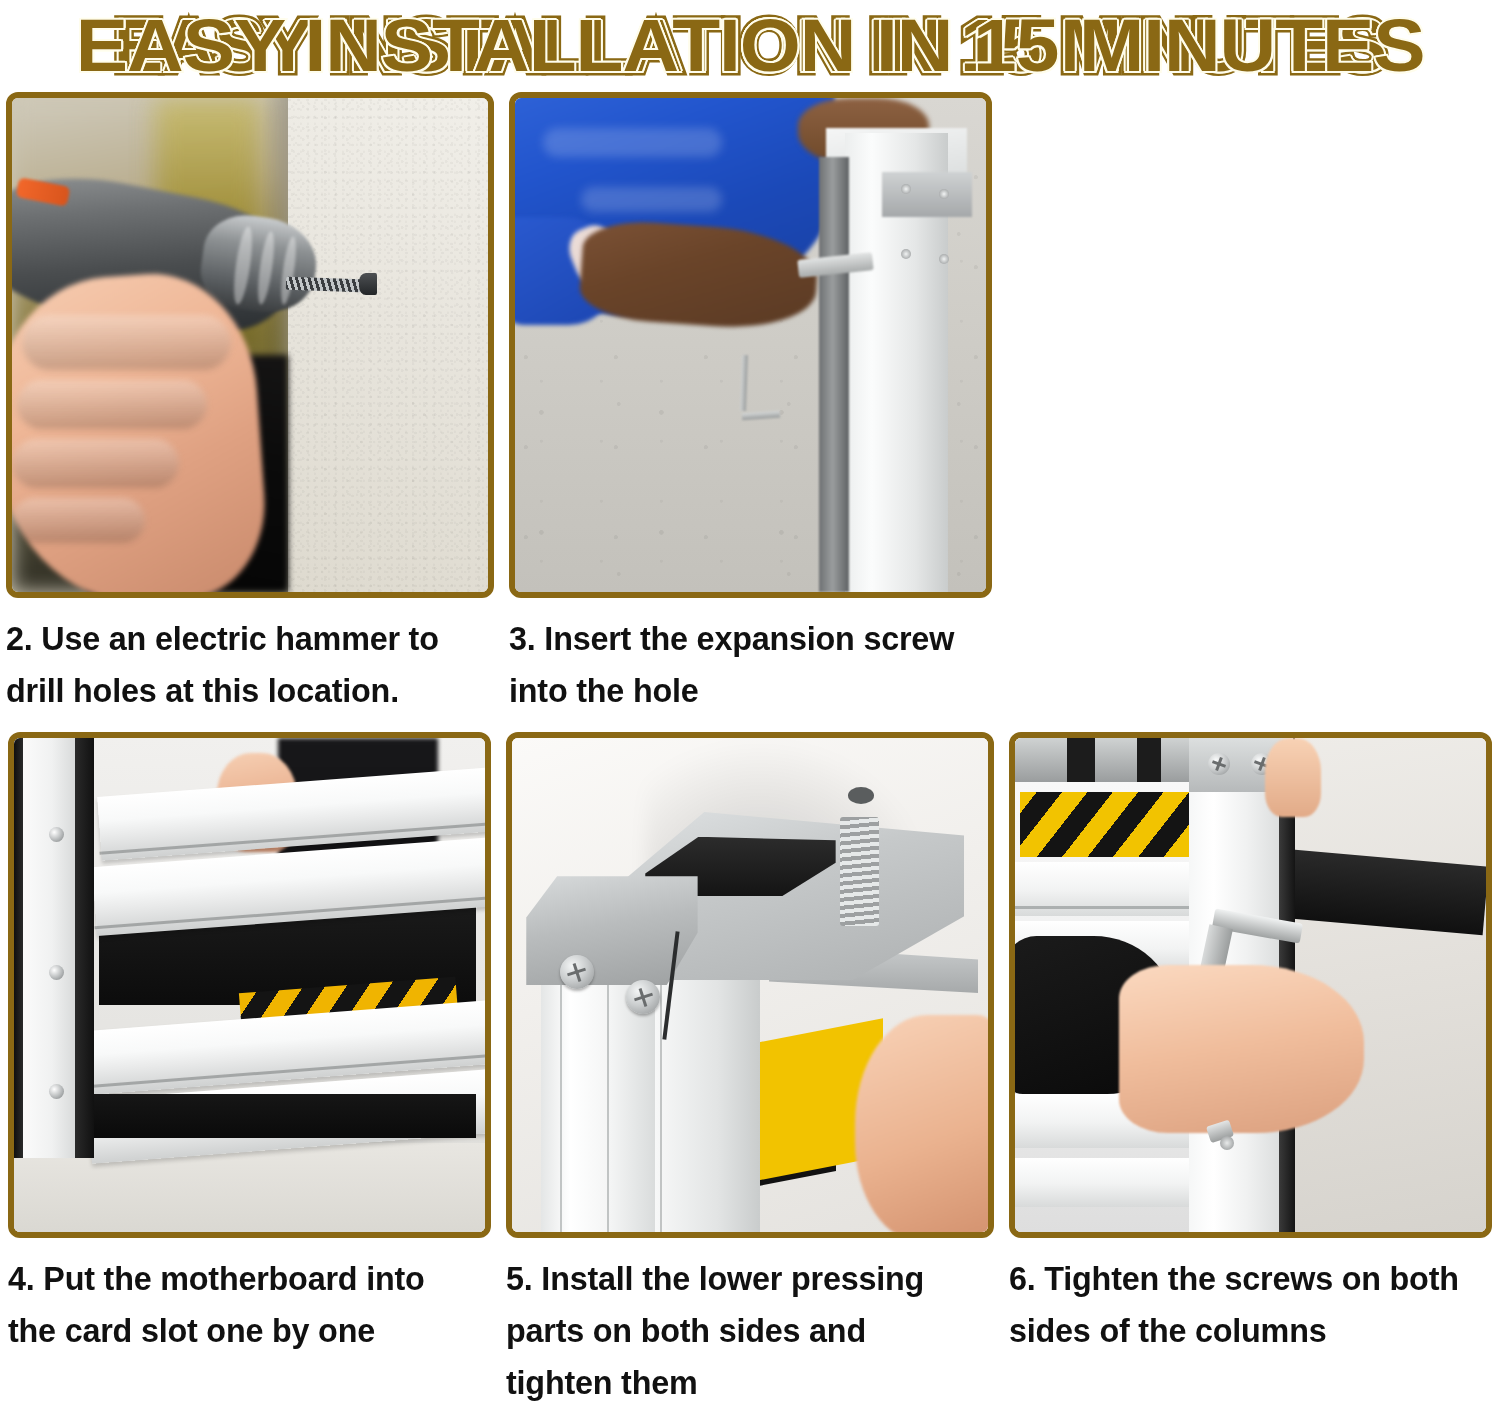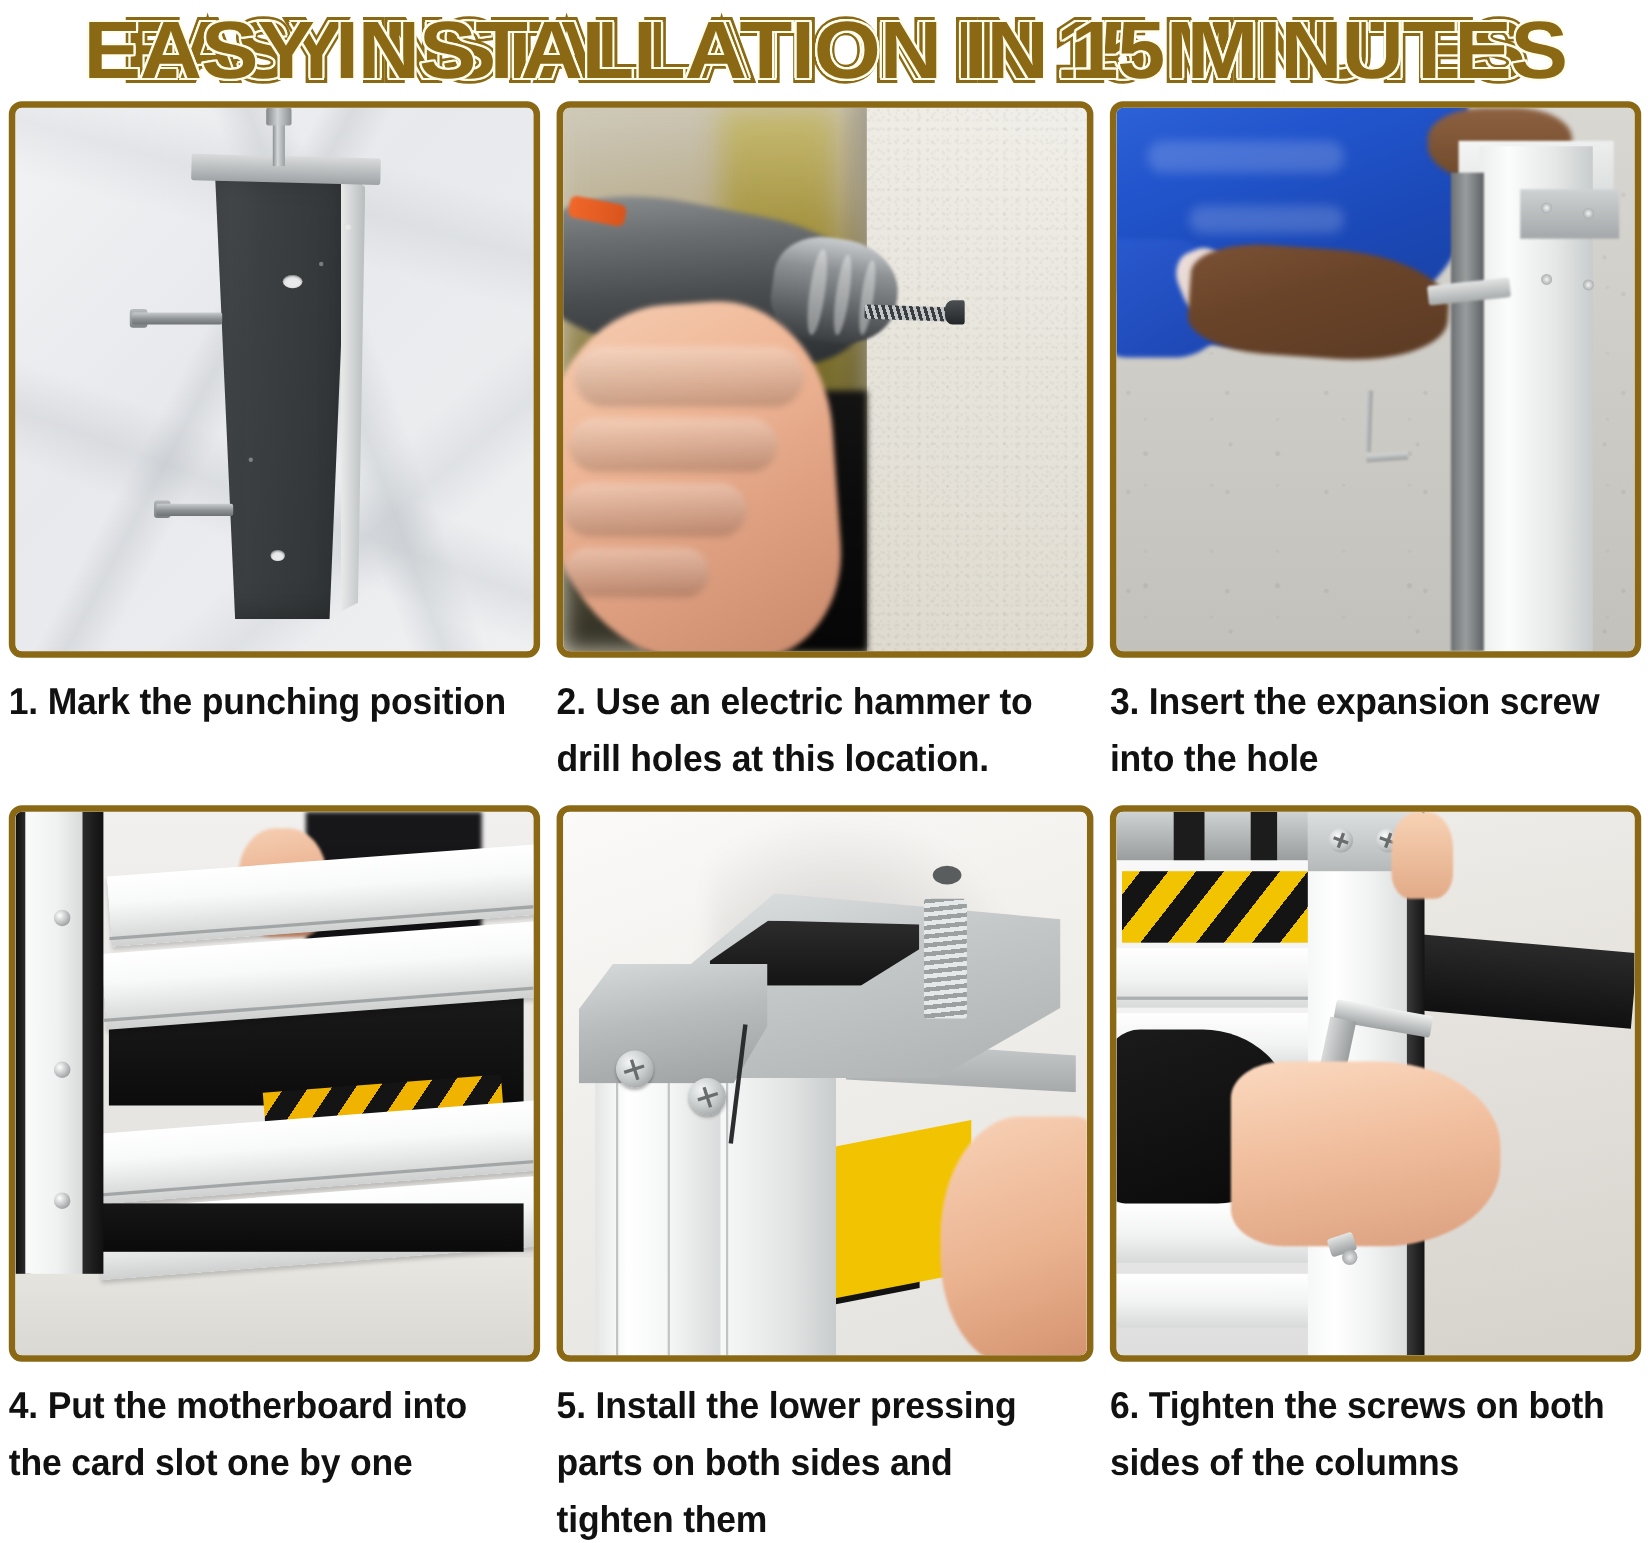--- a/index.html
+++ b/index.html
@@ -303,42 +303,20 @@
   <div class="title-inner">
     <span class="title">EASY INSTALLATION IN 15 MINUTES</span>
     <span class="title title-fill">EASY INSTALLATION IN 15 MINUTES</span>
   </div>
 </div>
 
 <div class="grid">
 
   <div class="row">
 
-    <div class="cell c1">
-      <div class="frame">
-        <div class="photo p1">
-          <div class="cloth"></div>
-          <div class="col"></div>
-          <div class="colside"></div>
-          <div class="coltop"></div>
-          <div class="stud"></div>
-          <div class="studnut"></div>
-          <div class="b1h"></div>
-            <div class="bolt b1"></div>
-          <div class="b2h"></div>
-            <div class="bolt b2"></div>
-          <div class="hole h1"></div>
-          <div class="hole h2"></div>
-          <div class="spec" style="left:300px;top:106px;width:5px;height:5px"></div>
-          <div class="spec" style="left:276px;top:140px;width:4px;height:4px"></div>
-          <div class="spec" style="left:212px;top:318px;width:4px;height:4px"></div>
-        </div>
-      </div>
-      <div class="caption">1. Mark the punching position</div>
-    </div>
 
     <div class="cell c2">
       <div class="frame">
         <div class="photo p2">
           <div class="bgblur"></div>
           <div class="bgjar"></div>
           <div class="wall"></div>
           <div class="walltex"></div>
           <div class="wallshadow"></div>
           <div class="darkzone"></div>

